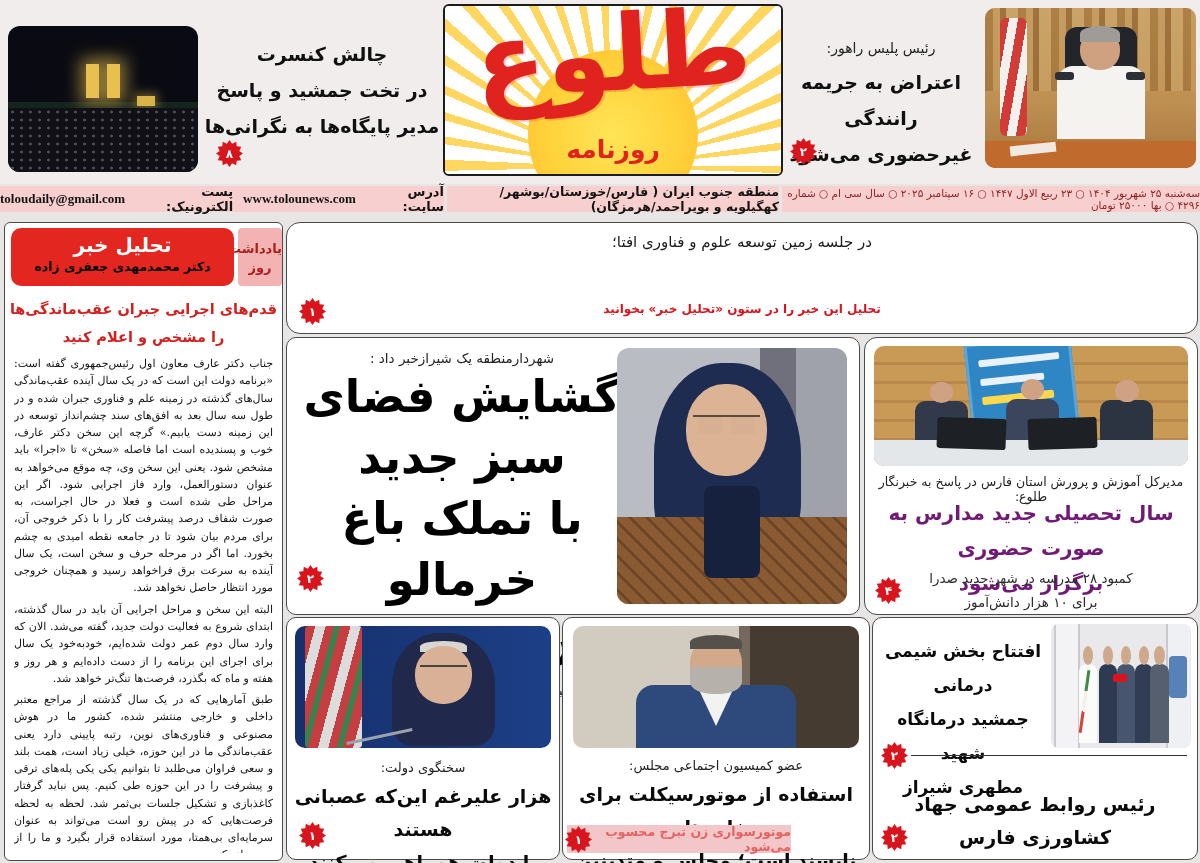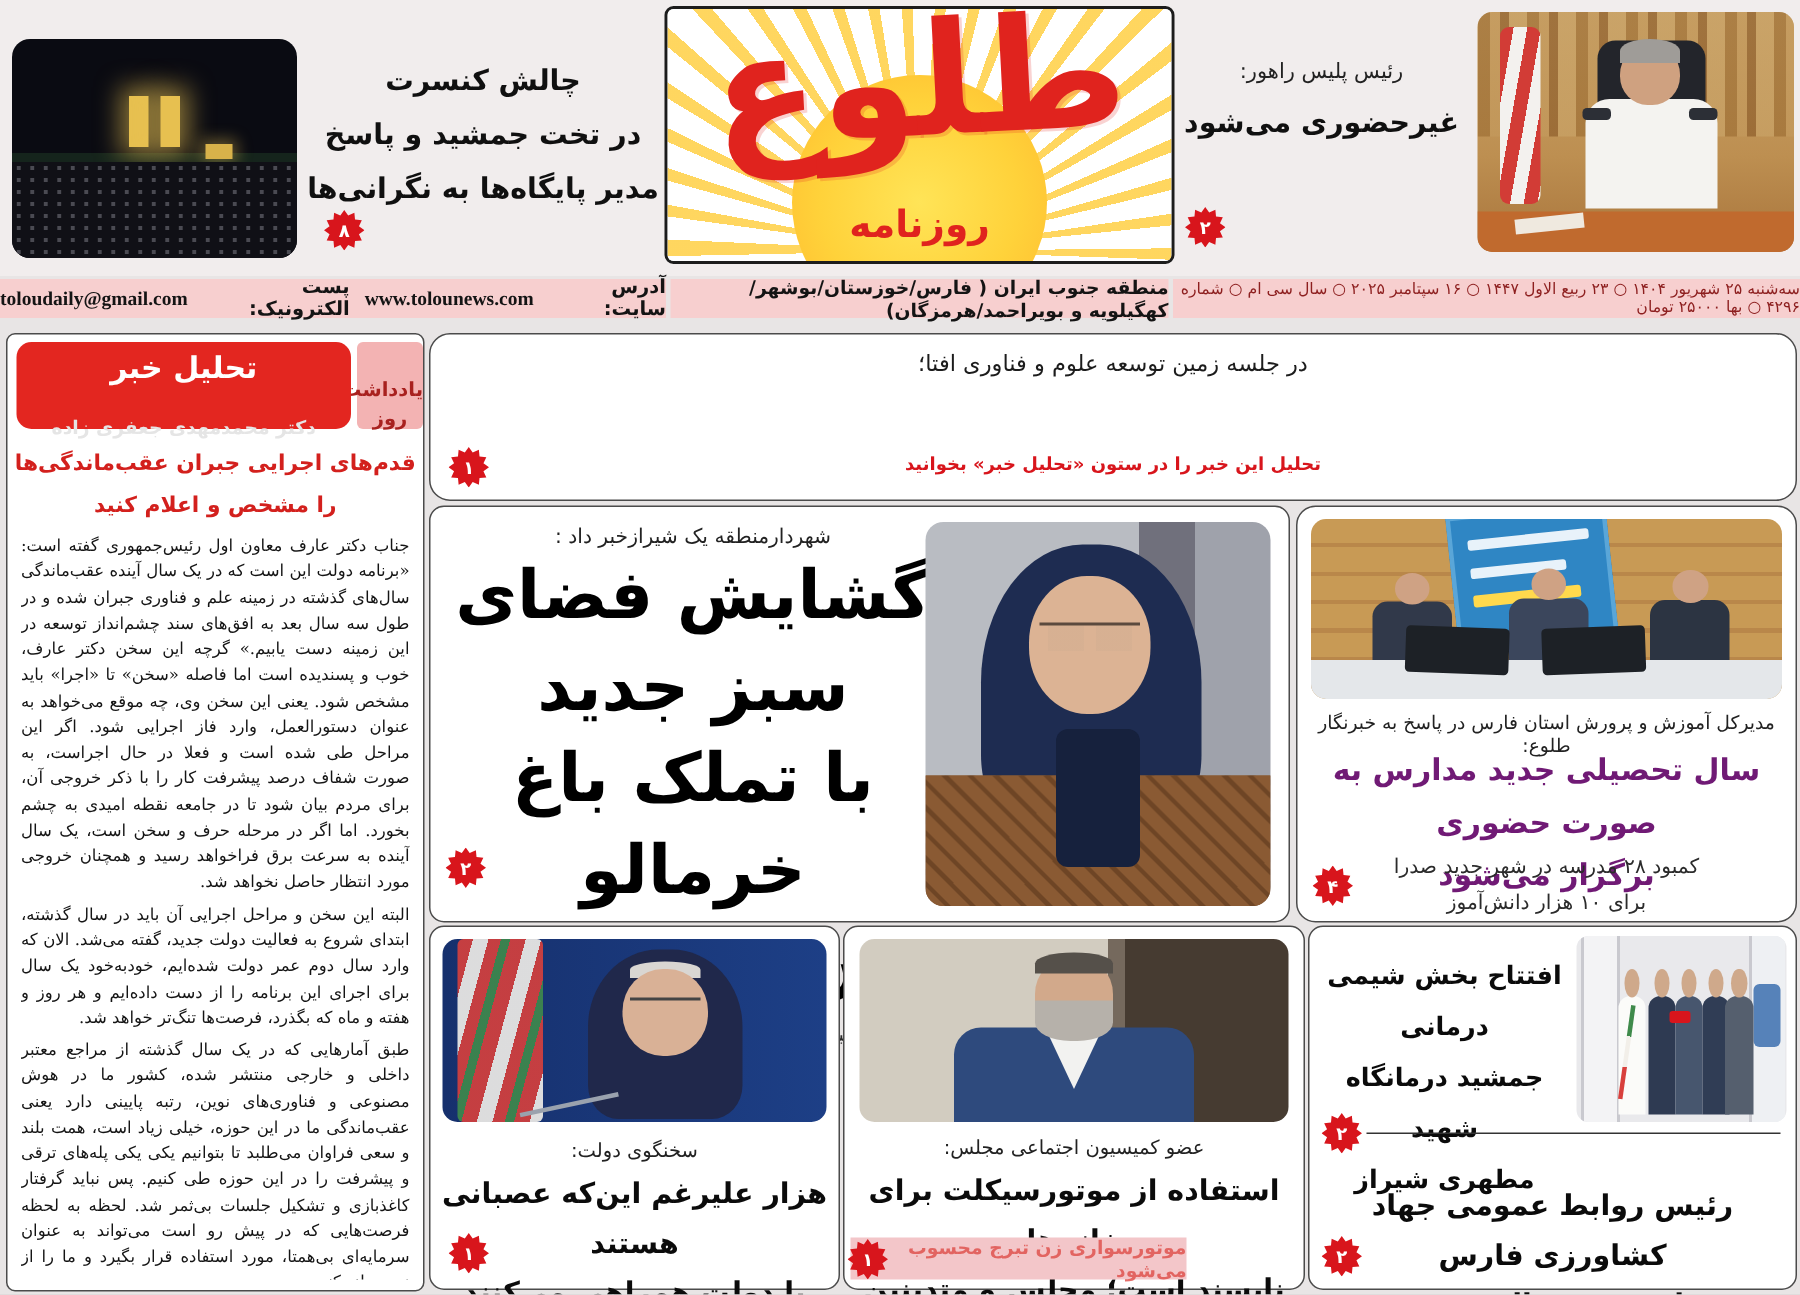--- a/index.html
+++ b/index.html
@@ -31,24 +31,24 @@
   .seg-contact{left:0;width:444px;font-size:13px;font-weight:bold;color:#141414;}
   .seg-contact .lat{font-family:"Liberation Serif","DejaVu Serif",serif;direction:ltr;}
 
   
   .panel{position:absolute;background:#fff;border:1.5px solid #4b4b4b;border-radius:10px;}
   .photo{position:absolute;overflow:hidden;border-radius:10px;}
   .kicker{font-size:13.5px;color:#222;text-align:center;}
 
   
   .analysis-tag{position:absolute;left:233px;top:5px;width:44px;height:58px;background:#f3b3b3;border-radius:4px;
-    color:#a8211f;font-weight:bold;font-size:13px;text-align:center;padding-top:24px;box-sizing:border-box;line-height:1.45;}
+    color:#a8211f;font-weight:bold;font-size:13px;text-align:center;padding-top:12px;box-sizing:border-box;line-height:1.45;}
   .analysis-head{position:absolute;left:6px;top:5px;width:223px;height:58px;background:#e32620;border-radius:10px;text-align:center;}
   .analysis-title{color:#fff;font-size:20px;font-weight:bold;margin-top:5px;}
-  .analysis-author{color:#e5e5e5;font-size:12.5px;font-weight:bold;margin-top:20px;}
+  .analysis-author{color:#000000;font-size:12.5px;font-weight:bold;margin-top:2px;}
   .analysis-sub{position:absolute;left:0;top:72px;width:100%;text-align:center;color:#d3201d;font-weight:bold;font-size:14.5px;line-height:1.95;}
   .analysis-body{position:absolute;left:9px;top:132px;width:259px;height:498px;font-size:11px;line-height:1.57;
     text-align:justify;color:#141414;overflow:hidden;font-family:"DejaVu Serif","Liberation Serif",serif;}
   .analysis-body p{margin:0 0 4px 0;}
 
   
   .lead-kicker{position:absolute;top:10px;width:100%;text-align:center;font-size:15px;color:#1c1c1c;}
   .lead-headline{position:absolute;top:33px;width:100%;text-align:center;font-size:31px;font-weight:bold;color:#0d0d0d;}
   .lead-headline .red{color:#d8151c;}
   .lead-sub{position:absolute;top:79px;width:100%;text-align:center;font-size:12px;font-weight:bold;color:#d8151c;}
@@ -169,20 +169,21 @@
 
     <div class="masthead">
       <div class="rays"></div>
       <div class="sun"></div>
       <div class="logo-title">طُلوع</div>
       <div class="logo-sub">روزنامه</div>
     </div>
 
     <div class="top-story-text" style="left:782px;top:40px;width:198px;">
       <div class="top-kicker">رئیس پلیس راهور:</div>
+      <div class="top-head-line">اعتراض به جریمه رانندگی</div>
       <div class="top-head-line">غیرحضوری می‌شود</div>
     </div>
     <span class="badge" style="left:790px;top:138px;">۲</span>
     <div class="photo police-photo" style="left:985px;top:8px;width:211px;height:160px;">
       <div class="books"></div>
       <div class="flag"></div>
       <div class="chair"></div>
       <div class="shirt"></div>
       <div class="head"></div>
       <div class="hair"></div>

